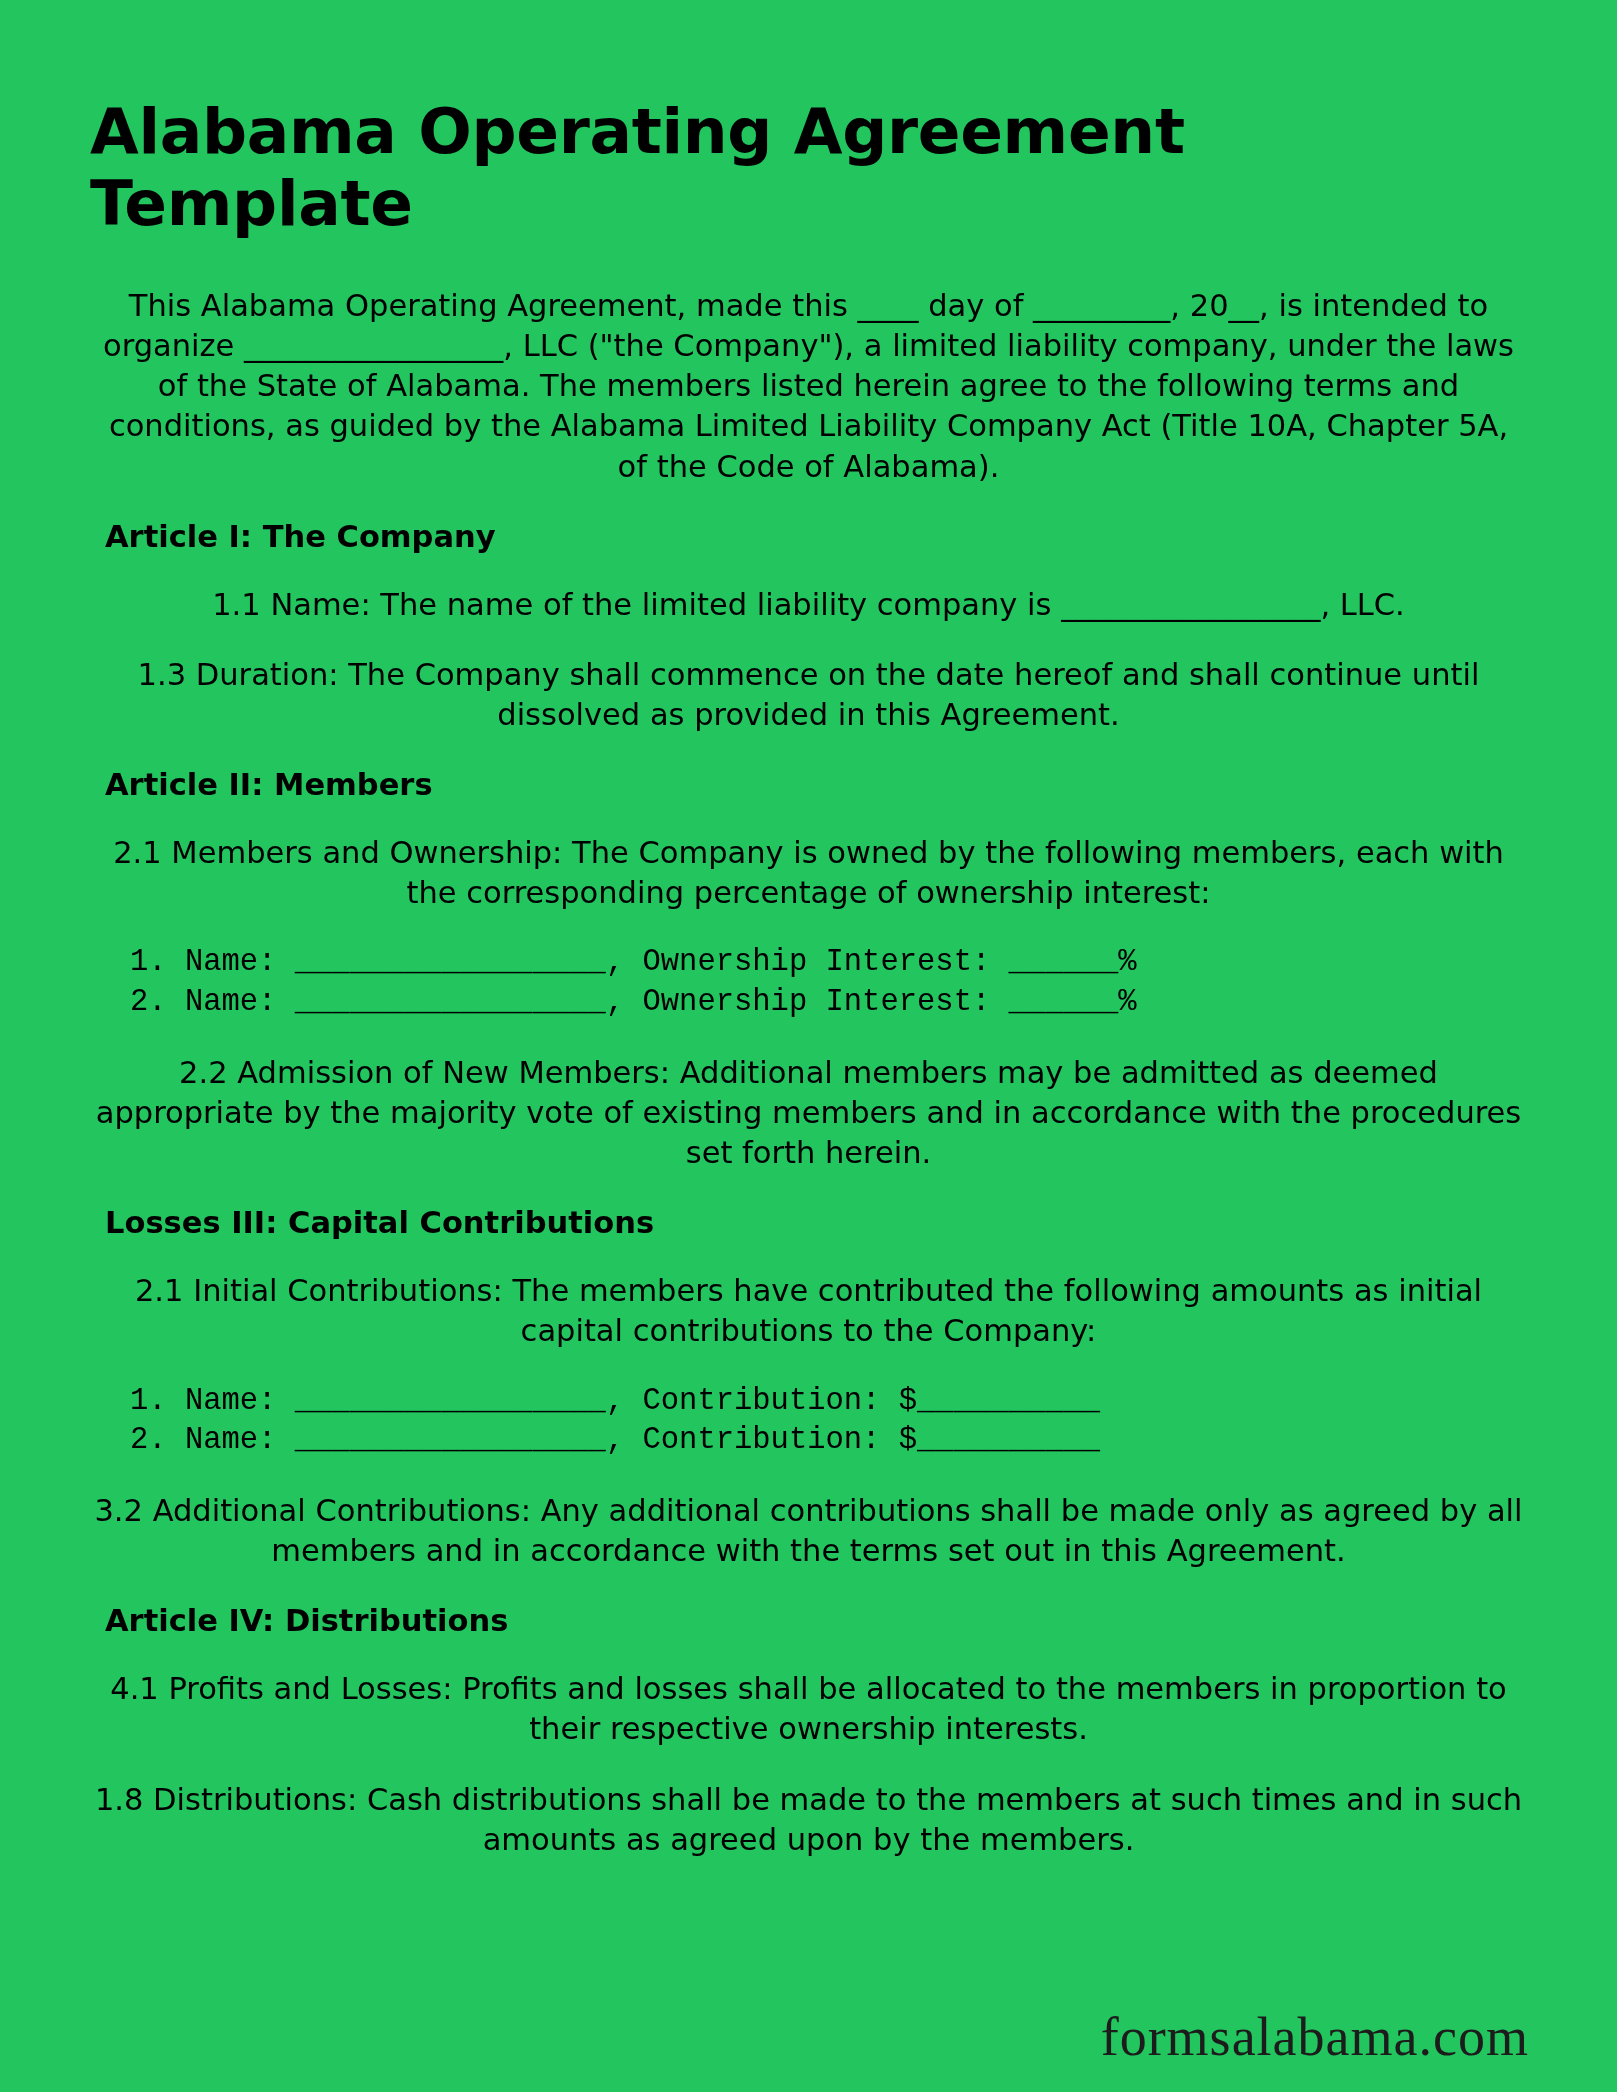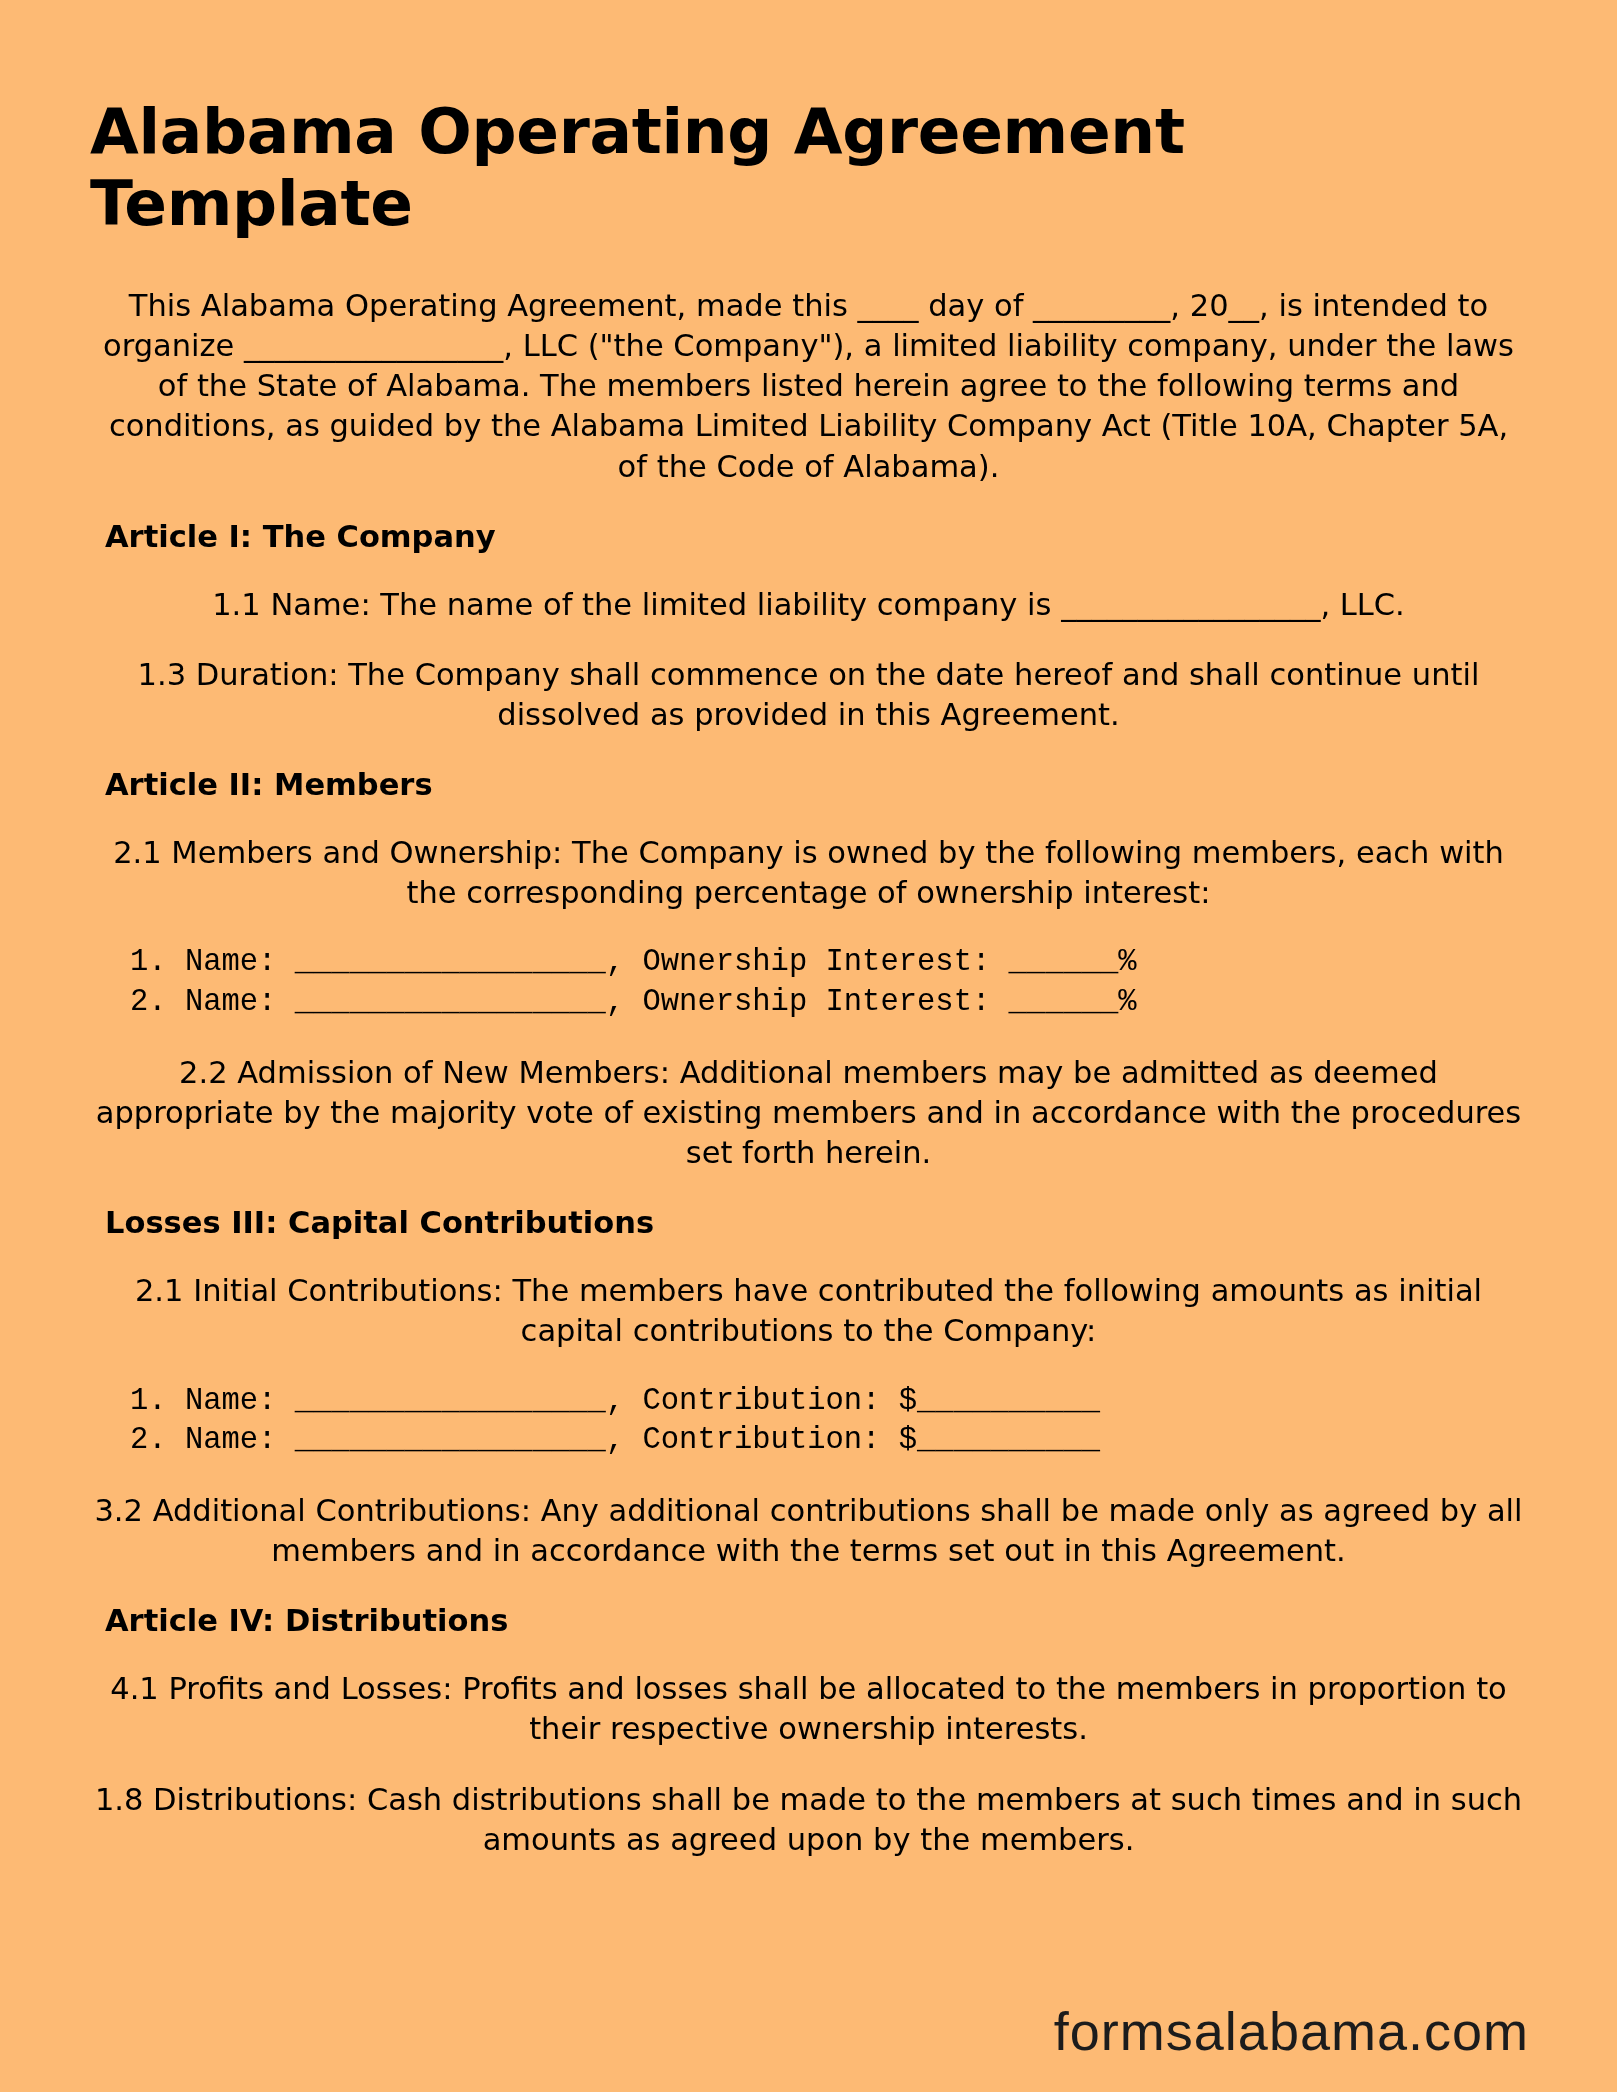--- a/index.html
+++ b/index.html
@@ -12,21 +12,21 @@
     width: 1617px;
     height: 2092px;
     font-family: "DejaVu Sans", sans-serif;
     color: #000000;
     position: relative;
     overflow: hidden;
   }
   .page {
     width: 1617px;
     height: 2092px;
-    background: #fdba74;
+    background: #22c55e;
     padding: 96px 90px 0 90px;
     position: relative;
   }
   .doc-title {
     font-family: "DejaVu Sans", sans-serif;
     font-weight: bold;
     font-size: 63px;
     line-height: 1.14;
     letter-spacing: -0.3px;
     margin: 0 0 46px 0;
@@ -56,22 +56,22 @@
   }
   ol.item-list li {
     font-size: 30.5px;
     line-height: 1.30;
     color: #000;
     white-space: nowrap;
   }
   .footer-watermark {
     position: absolute;
     right: 88px;
-    bottom: 30px;
-    font-family: Liberation Sans, sans-serif;
+    bottom: 24px;
+    font-family: Liberation Serif, serif;
     font-size: 54px;
     letter-spacing: 1px;
     color: #1c1c1c;
     white-space: nowrap;
   }
 </style>
 </head>
 <body>
 
 <div class="page">

